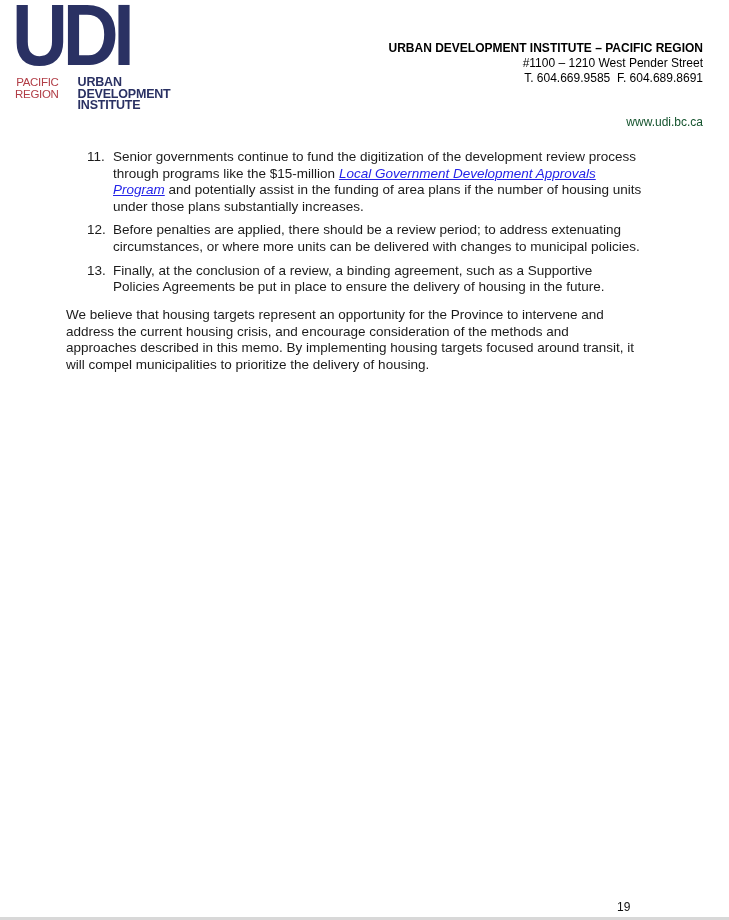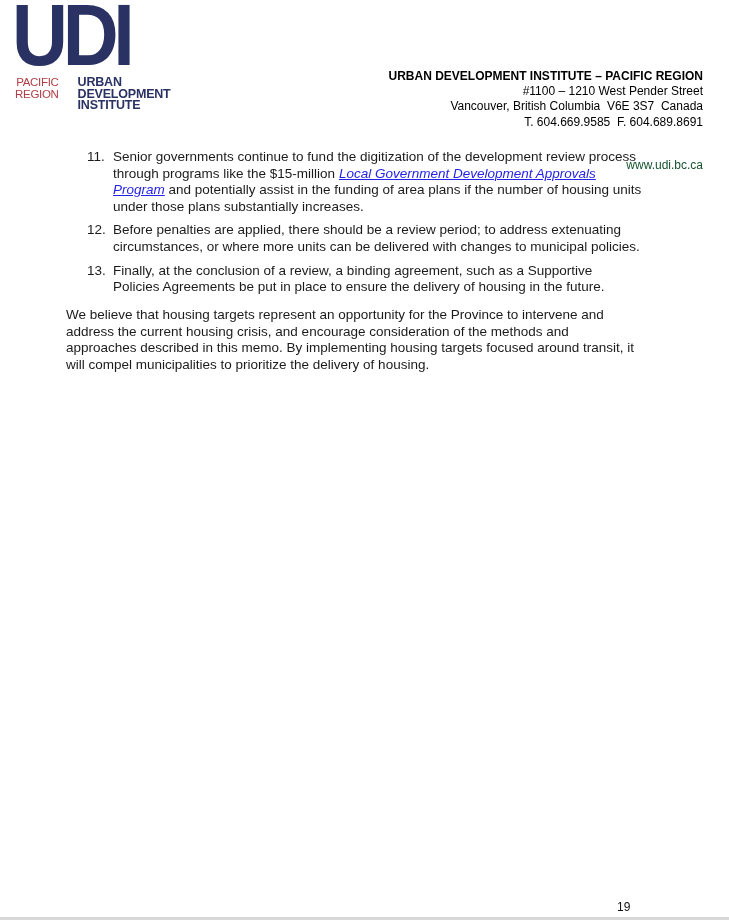--- a/index.html
+++ b/index.html
@@ -53,21 +53,21 @@
   .address-block {
     position: absolute;
     top: 41px;
     right: 26px;
     text-align: right;
     font-size: 12px;
     line-height: 15.2px;
     color: #000000;
   }
   .address-block div { white-space: pre; }
-  .org-name { font-weight: bold; margin-top: 28px; }
+  .org-name { font-weight: bold; }
   .website {
     color: #14532d;
     text-decoration: none;
     white-space: pre;
     display: inline-block;
     margin-top: 28px;
   }
 
   
   .memo-list {
@@ -138,21 +138,20 @@
         <div>URBAN</div>
         <div>DEVELOPMENT</div>
         <div>INSTITUTE</div>
       </div>
     </div>
   </div>
 
   <div class="address-block">
     <div class="org-name">URBAN DEVELOPMENT INSTITUTE – PACIFIC REGION</div>
     <div>#1100 – 1210 West Pender Street</div>
-    <div>Vancouver, British Columbia  V6E 3S7  Canada</div>
     <div>T. 604.669.9585  F. 604.689.8691</div>
     <a href="#" class="website">www.udi.bc.ca</a>
   </div>
 </header>
 
 <main>
   <div class="memo-list">
 
     <div class="list-item">
       <span class="list-num">11.</span>

